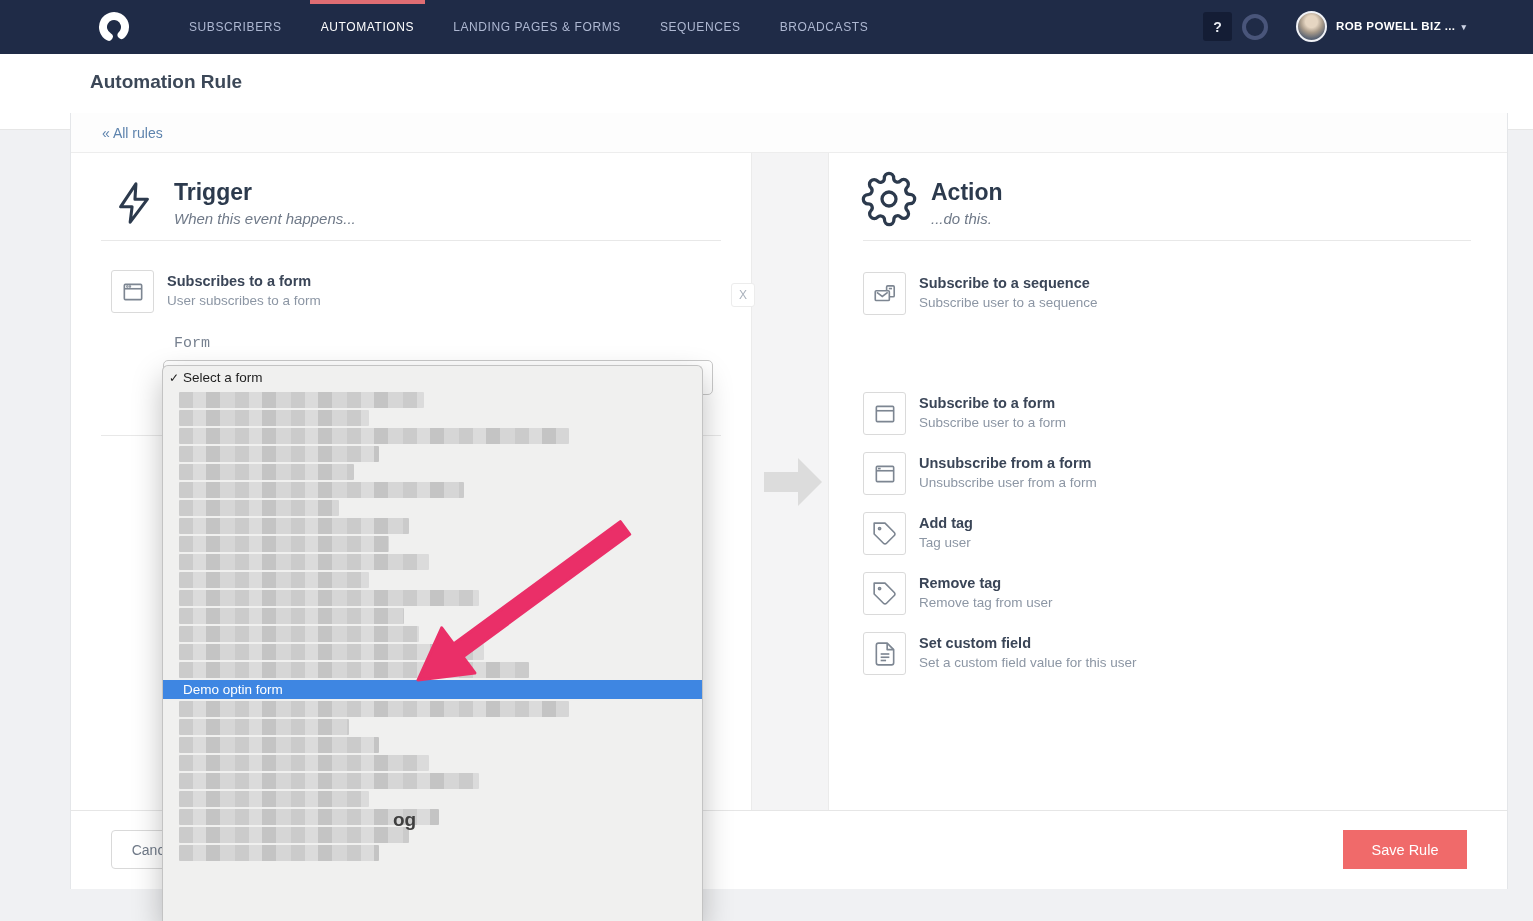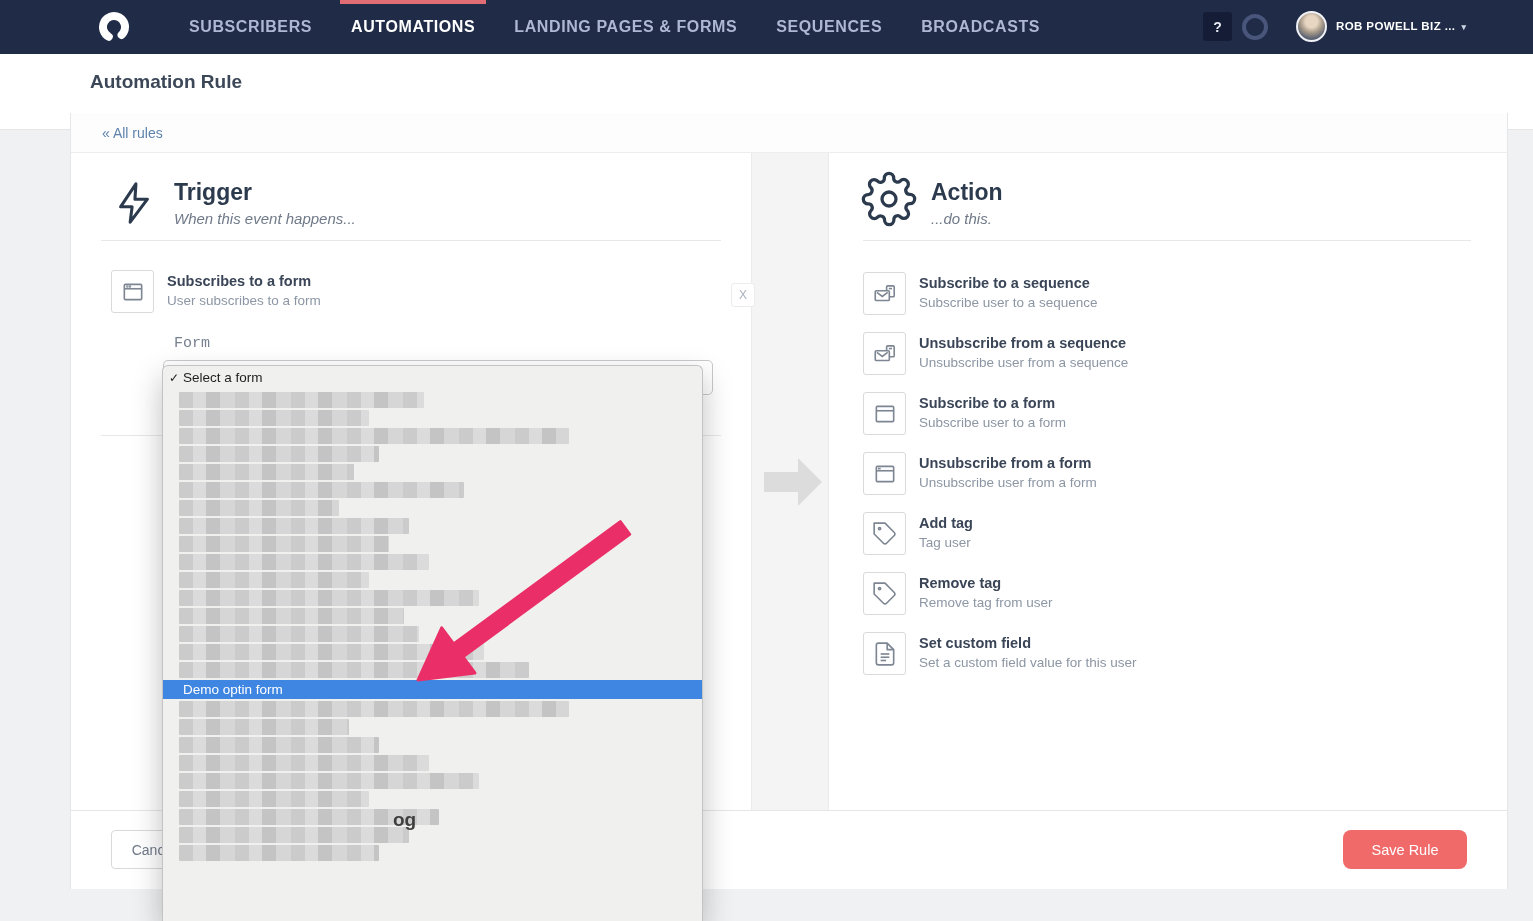--- a/index.html
+++ b/index.html
@@ -8,21 +8,21 @@
     position:relative; width:1533px; height:921px; overflow:hidden;
     font-family:"Liberation Sans", sans-serif; background:#f0f1f3;
   }
   
   .topnav { position:absolute; left:0; top:0; width:100%; height:54px; background:#1f2b47; }
   .logo { position:absolute; left:98px; top:11px; width:32px; height:32px; }
   .nav-items { position:absolute; left:178px; top:0; height:54px; display:flex; }
   .nav-item {
     position:relative; height:54px; display:flex; align-items:center;
     padding:0 11px; margin-right:17px; cursor:pointer;
-    font-size:16px; font-weight:bold; letter-spacing:.6px; color:#aeb8d2;
+    font-size:12px; font-weight:normal; letter-spacing:.6px; color:#aeb8d2;
   }
   .nav-item.active { color:#ffffff; }
   .nav-item.active::before {
     content:""; position:absolute; left:0; top:0; width:100%; height:4px; background:#df6d73;
   }
   .help-btn {
     position:absolute; left:1203px; top:12px; width:29px; height:29px; background:#141d35;
     color:#e8ebf2; font-size:14px; font-weight:bold; border:none; border-radius:3px; cursor:pointer;
   }
   .ring { position:absolute; left:1242px; top:14px; width:26px; height:26px;
@@ -87,21 +87,21 @@
   
   .mid-arrow { position:absolute; left:760px; top:456px; }
   .pink-arrow { position:absolute; left:395px; top:512px; z-index:60; pointer-events:none; }
   
   .footer { position:absolute; left:0; top:697px; width:100%; height:79px; border-top:1px solid #e6e6e6;
     background:#ffffff; }
   .cancel-btn { position:absolute; left:40px; top:19px; width:85px; height:39px; background:#ffffff;
     border:1px solid #d9d9d9; border-radius:4px; color:#6f7988; font-size:14px; cursor:pointer;
     font-family:"Liberation Sans", sans-serif; }
   .save-btn { position:absolute; right:40px; top:19px; width:124px; height:39px; background:#f06a6a;
-    border:none; border-radius:8px; color:#ffffff; font-size:14.5px; cursor:pointer;
+    border:none; border-radius:0; color:#ffffff; font-size:14.5px; cursor:pointer;
     font-family:"Liberation Sans", sans-serif; }
   svg { display:block; }
 </style>
 </head>
 <body>
 
 <div class="stage">
 
   <div class="topnav">
     <div class="logo">
@@ -183,32 +183,20 @@
           <rect x="13.5" y="4.5" width="7" height="10" rx="1"></rect>
             <line x1="15.5" y1="7" x2="18.5" y2="7"></line>
           <rect x="3" y="9" width="13" height="9" rx="1" fill="#ffffff"></rect>
             <polyline points="4.5,10.5 9.5,14.2 14.5,10.5"></polyline>
         </svg>
       </div>
       <div class="row-title">Subscribe to a sequence</div>
       <div class="row-sub">Subscribe user to a sequence</div>
     </div>
 
-    <div class="item-row" style="left:792px; top:219px; width:560px; height:48px;">
-      <div class="icon-box">
-        <svg width="26" height="26" viewBox="0 0 24 24" fill="none" stroke="currentColor" stroke-width="1.5">
-          <rect x="13.5" y="4.5" width="7" height="10" rx="1"></rect>
-            <line x1="15.5" y1="7" x2="18.5" y2="7"></line>
-          <rect x="3" y="9" width="13" height="9" rx="1" fill="#ffffff"></rect>
-            <polyline points="4.5,10.5 9.5,14.2 14.5,10.5"></polyline>
-        </svg>
-      </div>
-      <div class="row-title">Unsubscribe from a sequence</div>
-      <div class="row-sub">Unsubscribe user from a sequence</div>
-    </div>
 
     <div class="item-row" style="left:792px; top:279px; width:560px; height:48px;">
       <div class="icon-box">
         <svg width="26" height="26" viewBox="0 0 24 24" fill="none" stroke="currentColor" stroke-width="1.5">
           <rect x="4" y="5" width="16" height="14" rx="1"></rect>
             <line x1="4" y1="9" x2="20" y2="9"></line>
         </svg>
       </div>
       <div class="row-title">Subscribe to a form</div>
       <div class="row-sub">Subscribe user to a form</div>

